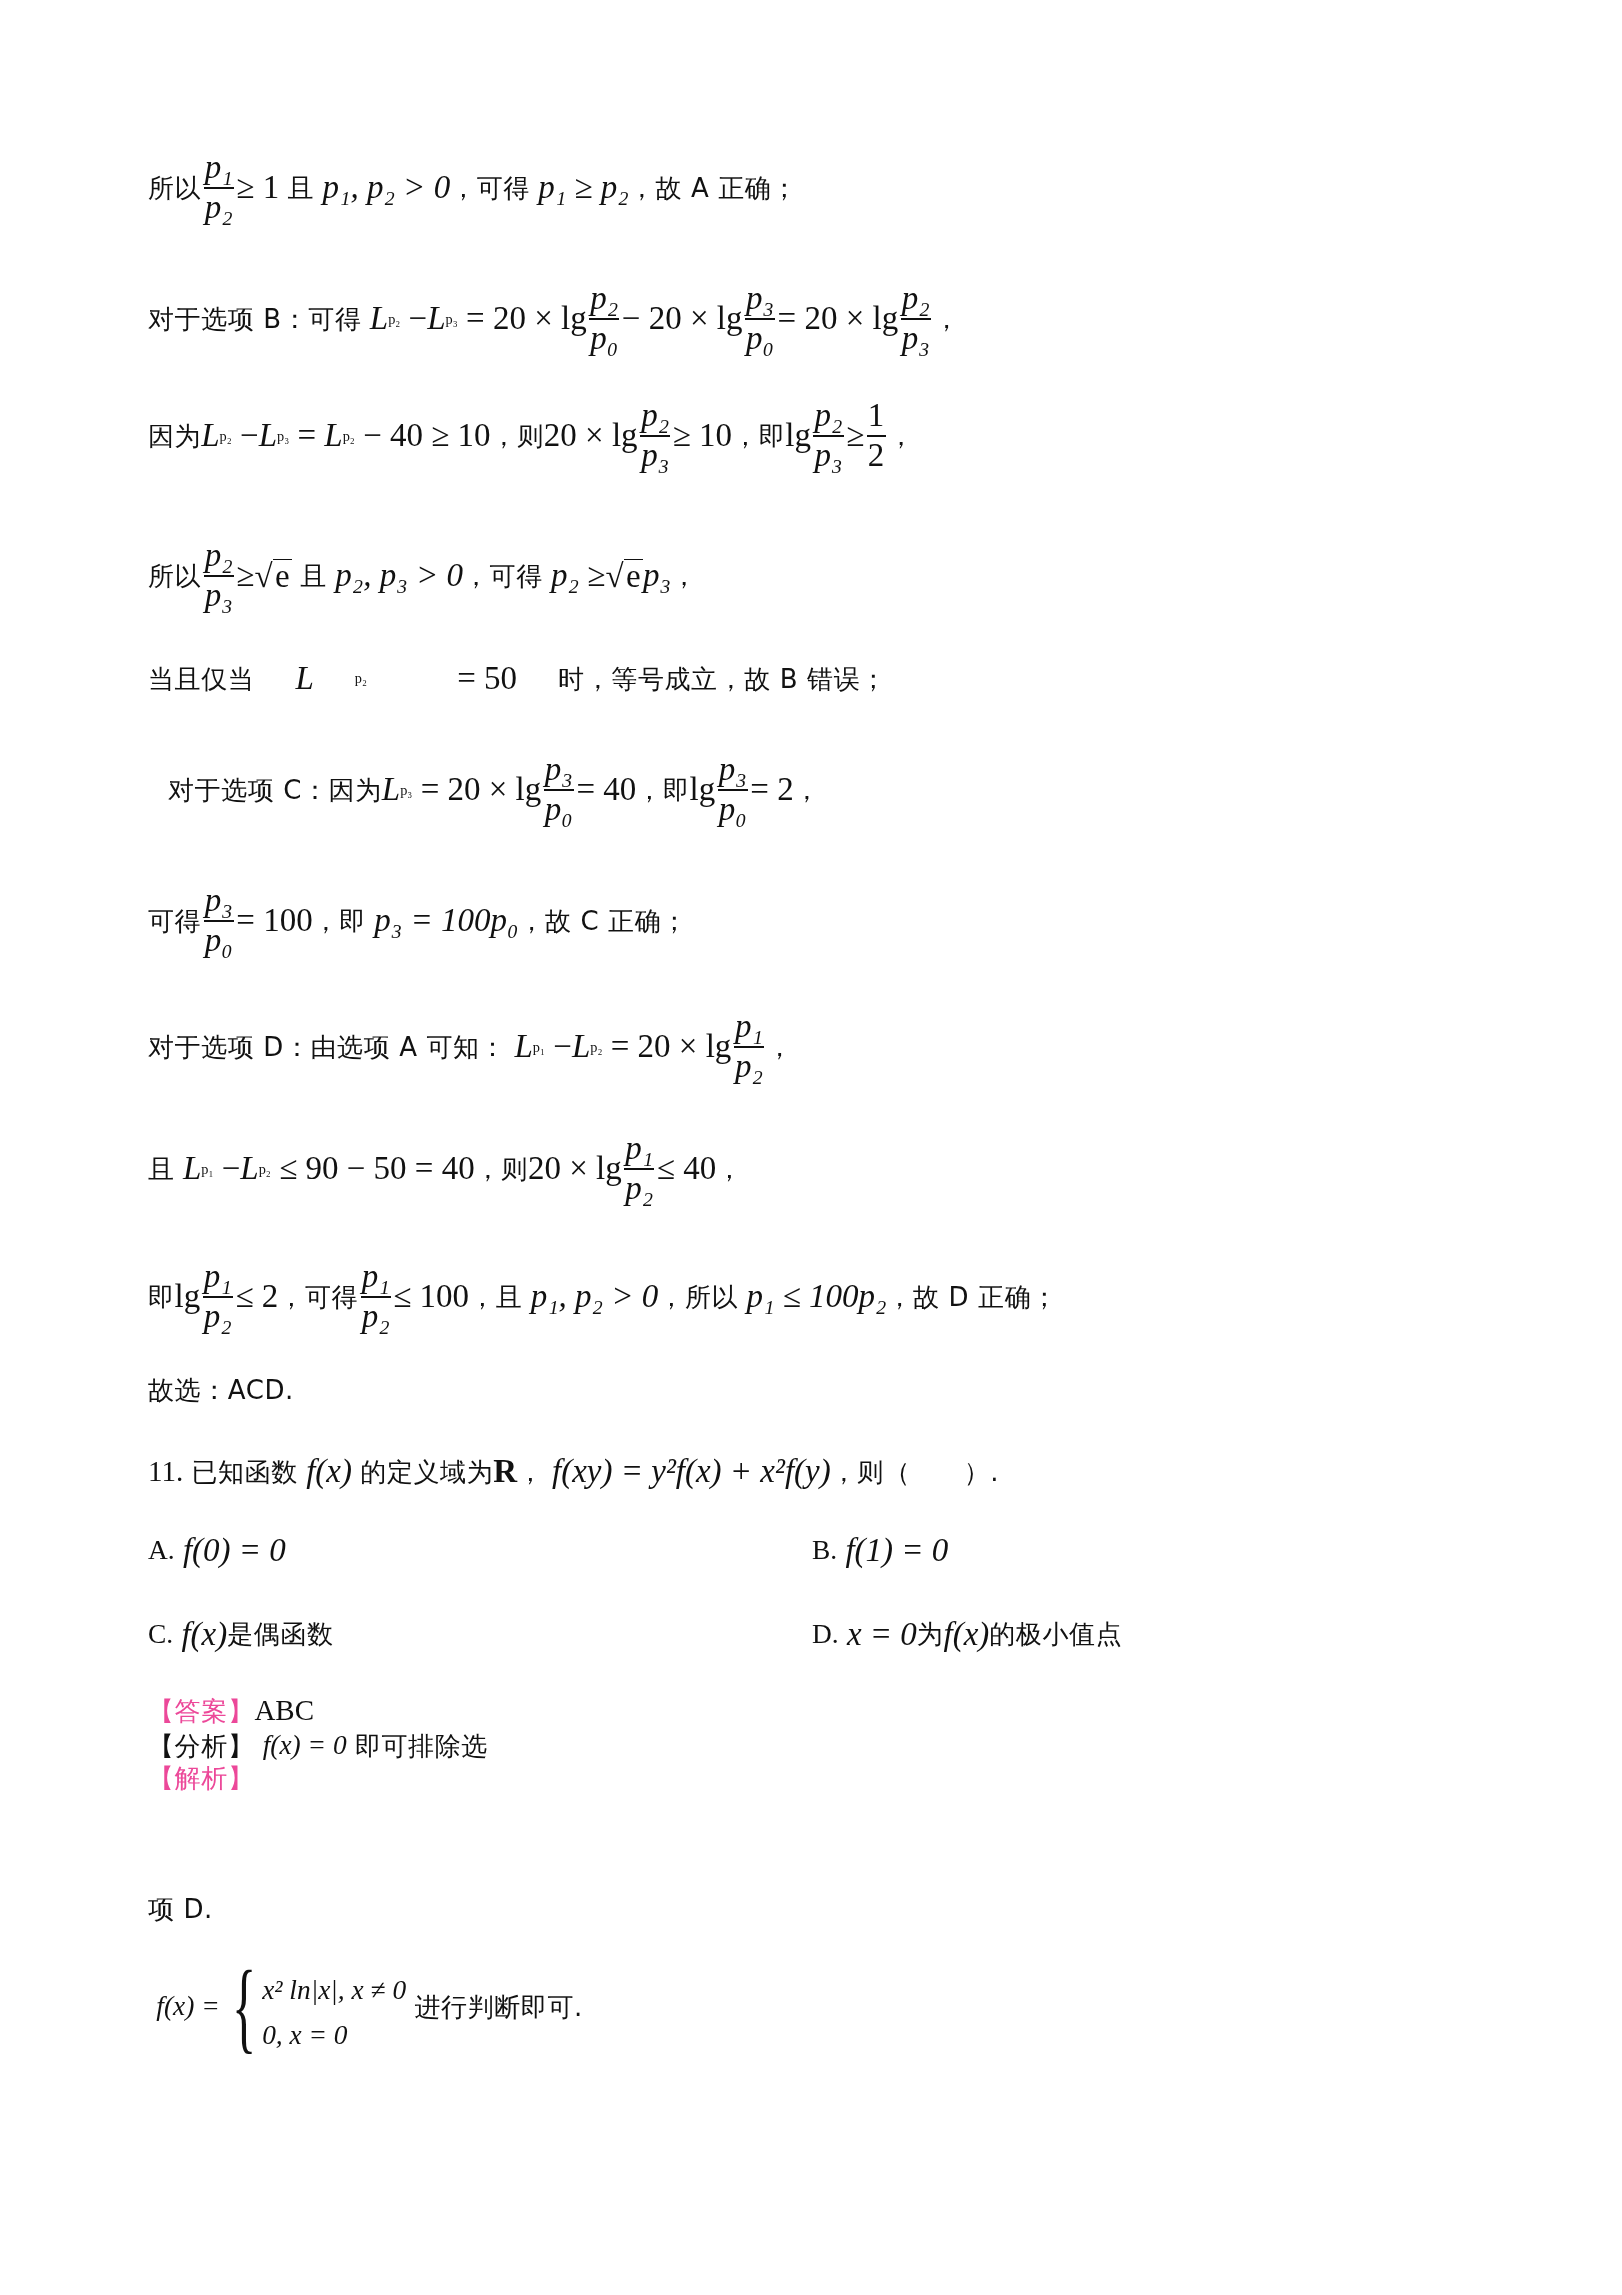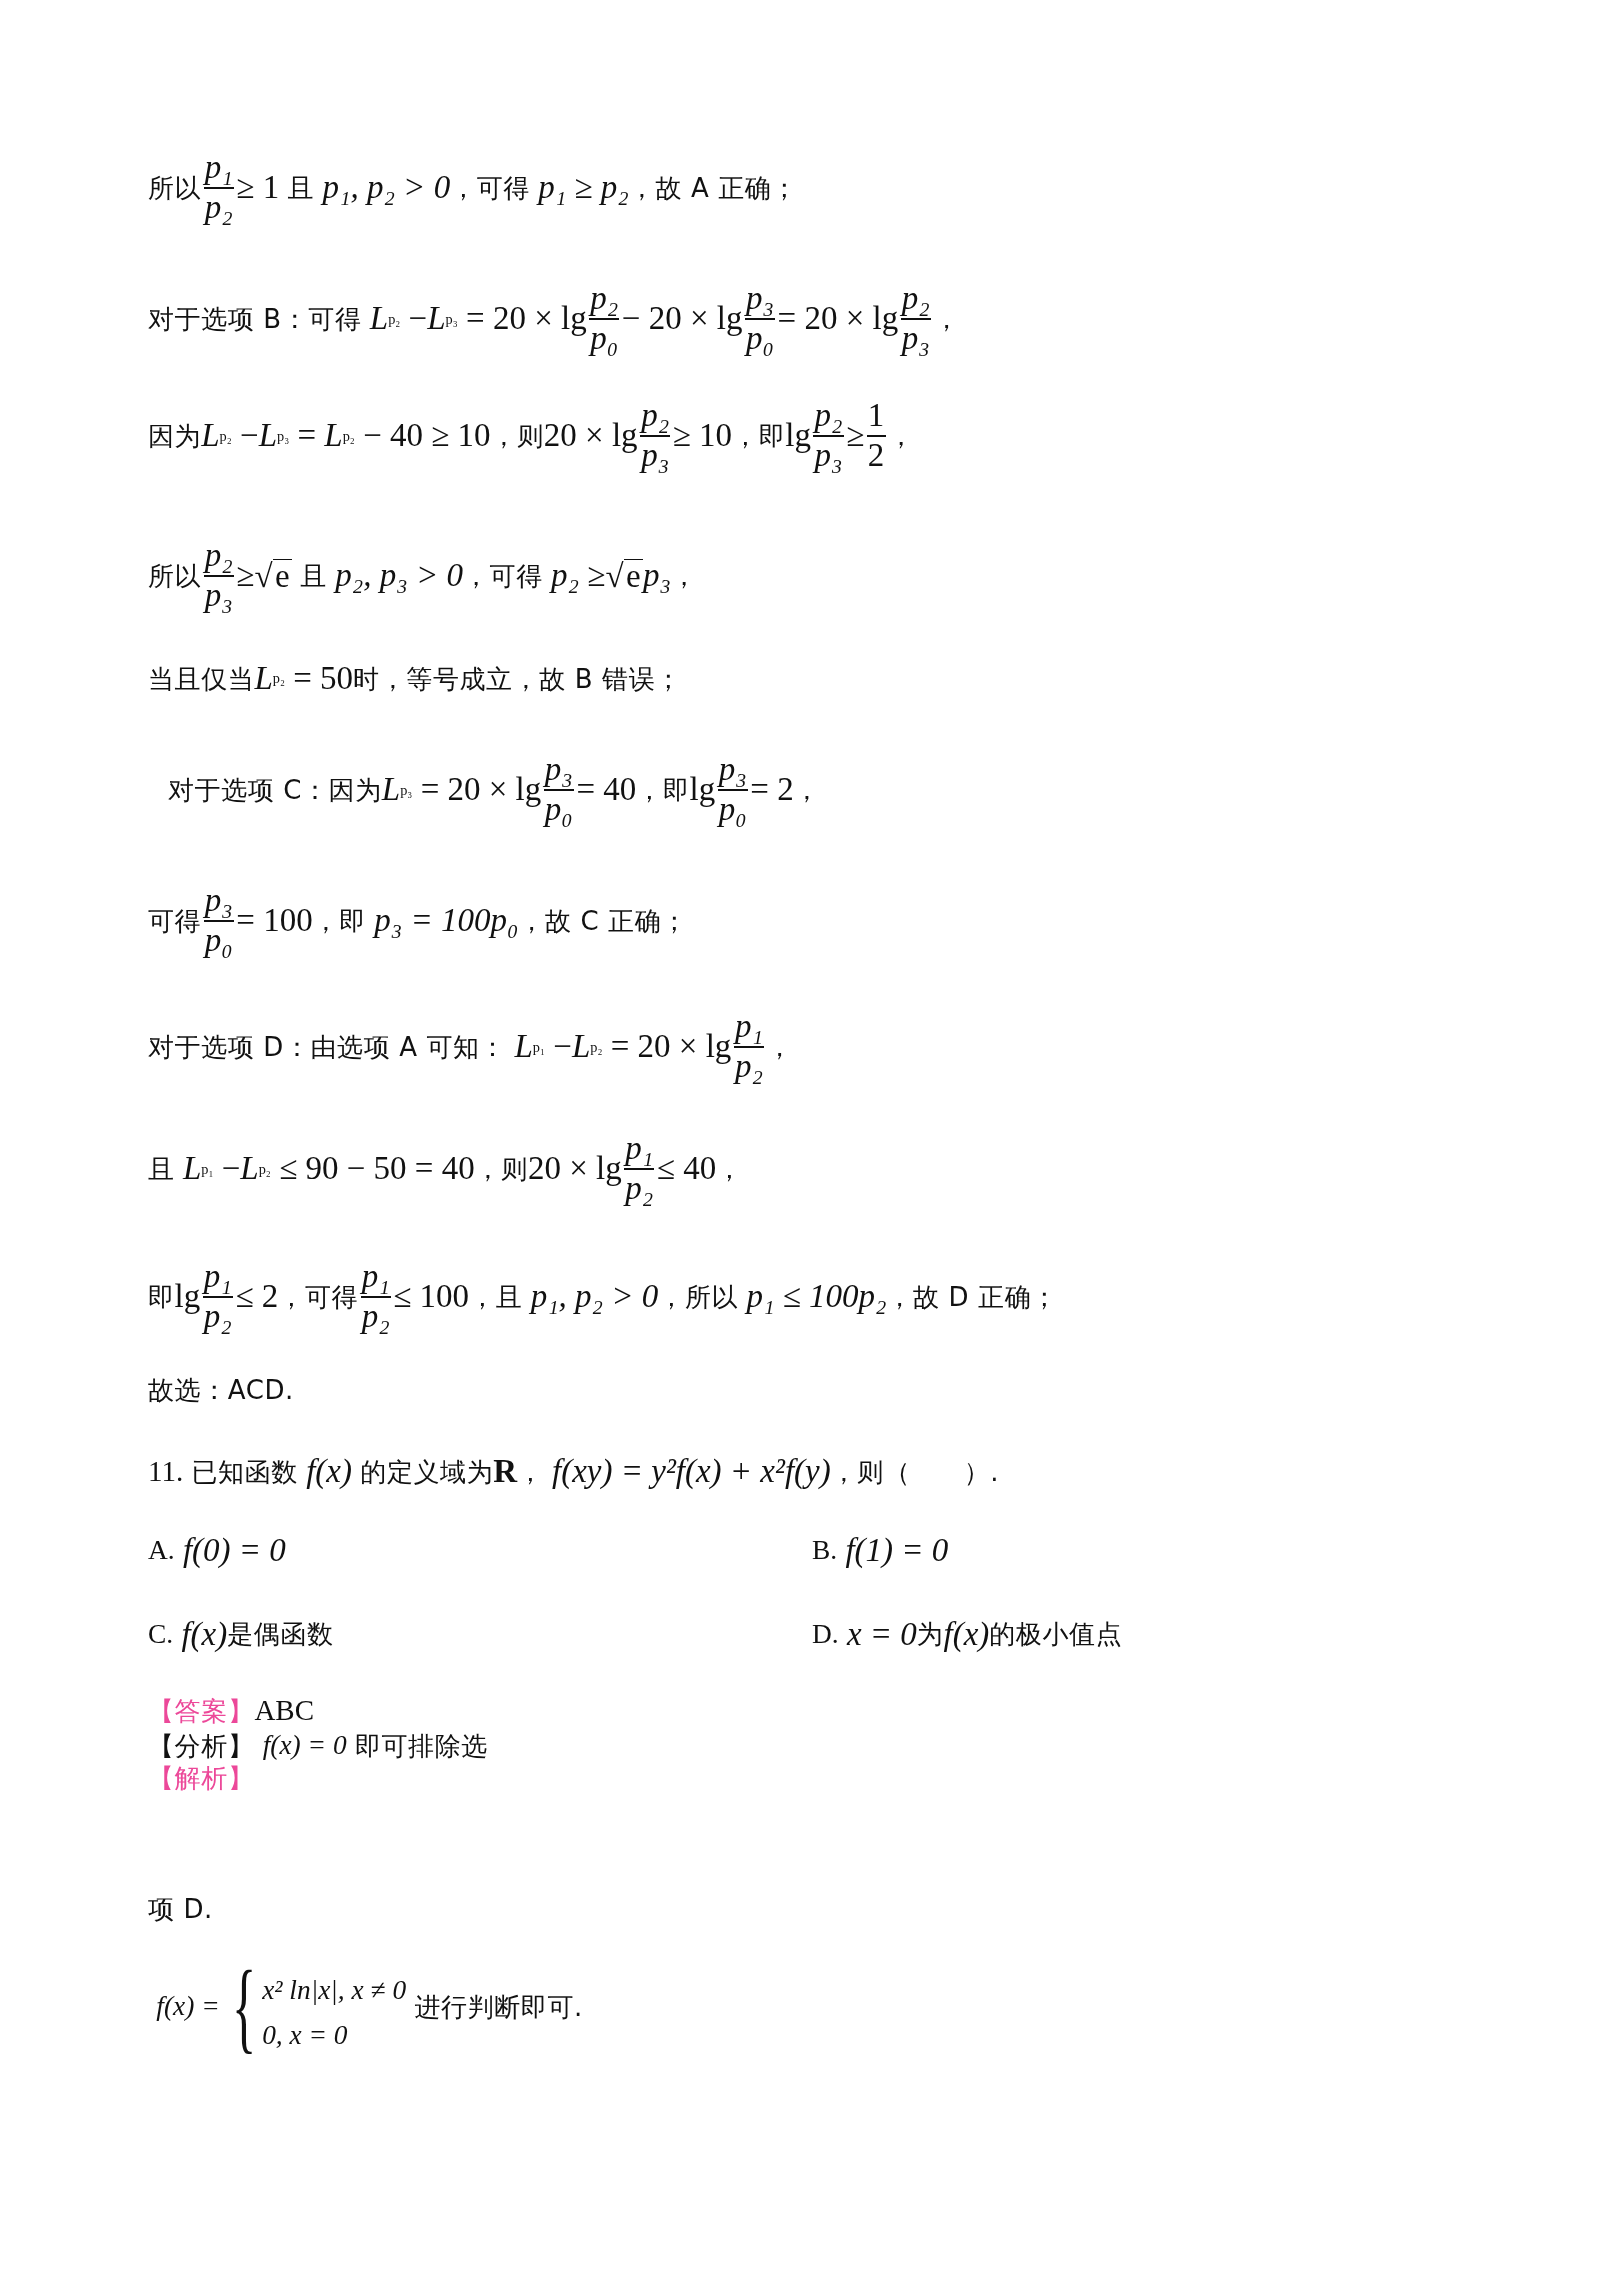--- a/index.html
+++ b/index.html
@@ -144,21 +144,21 @@
     <span class="sp"></span>
   <span class="m i">p₂ ≥</span>
   <span class="sqrt">
       <span class="m">√</span>
       <span class="rad">e</span>
     </span>
   <span class="m i">p₃</span>
   <span class="cn">，</span>
 </div>
 
-<div class="line" style="top:662px;">
+<div class="line" style="top:662px;gap:41px;">
   <span class="cn">当且仅当</span>
   <span class="m i">L</span>
     <span class="sub2 i">p₂</span>
     <span class="sp"></span>
   <span class="m">= 50</span>
   <span class="cn">时，等号成立，故 B 错误；</span>
 </div>
 
 <div class="line" style="top:751px;margin-left:20px;">
   <span class="cn">对于选项 C：因为</span>

